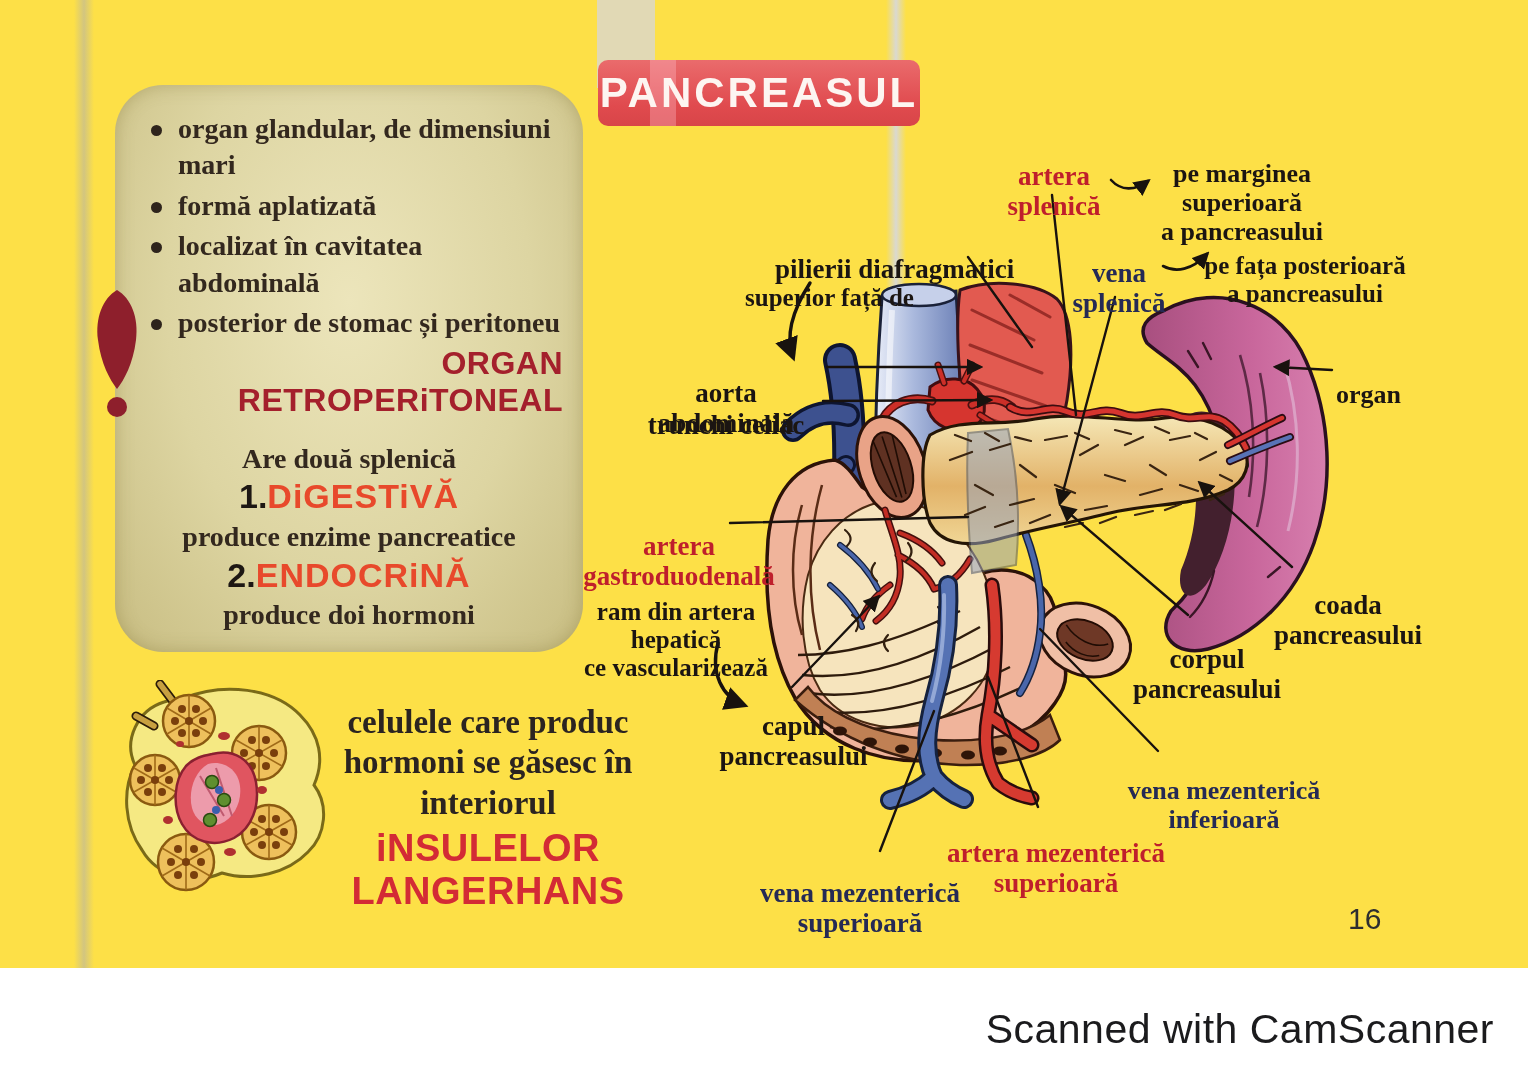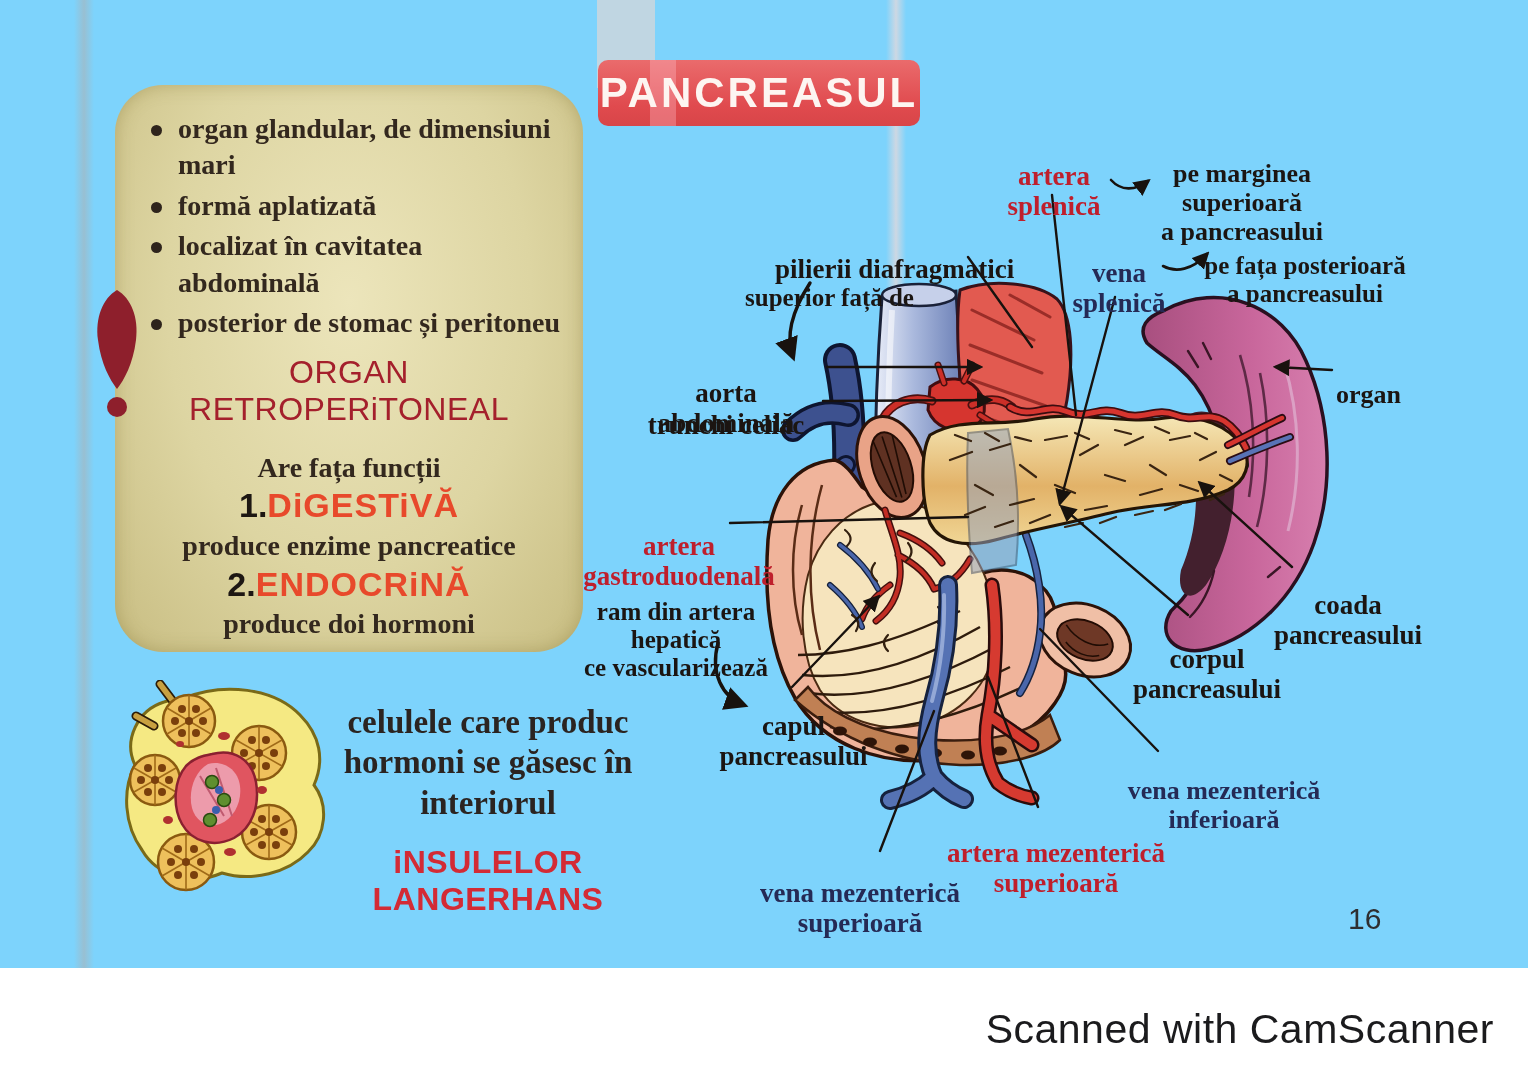--- a/index.html
+++ b/index.html
@@ -1,34 +1,34 @@
 <!DOCTYPE html>
 <html><head>
 <meta charset="utf-8">
 <style>
   html,body{margin:0;padding:0;background:#ffffff;}
-  .page{position:relative;width:1528px;height:1080px;background:#7dd3fc;overflow:hidden;
+  .page{position:relative;width:1528px;height:1080px;background:#fde047;overflow:hidden;
         font-family:"Liberation Serif",serif;}
   
   .ledge{position:absolute;left:74px;top:0;width:20px;height:1080px;
          background:linear-gradient(90deg,rgba(190,190,190,0),rgba(175,175,175,.55) 50%,rgba(190,190,190,0));}
   .gband{position:absolute;left:597px;top:0;width:58px;height:88px;background:#d7d7da;opacity:.75;}
   .fold{position:absolute;left:886px;top:0;width:20px;height:300px;
         background:linear-gradient(90deg,rgba(220,221,228,0),rgba(214,216,224,.9) 50%,rgba(220,221,228,0));}
   .botwhite{position:absolute;left:0;top:968px;width:1528px;height:112px;background:#ffffff;}
 
   
   .notes-box{position:absolute;left:115px;top:85px;width:468px;height:567px;border-radius:48px;
      background:radial-gradient(ellipse at 50% 38%,#ece5bb 0%,#ddd5a2 55%,#c8bd82 100%);
      box-shadow:inset 0 0 18px rgba(120,105,40,.35);padding:26px 20px 0 20px;box-sizing:border-box;}
   .brow{display:flex;margin-bottom:4px;}
   .bdot{width:11px;height:11px;border-radius:50%;background:#2e241c;margin:14px 16px 0 16px;flex:none;}
   .btxt{font-size:28px;font-weight:bold;color:#33281e;line-height:1.3;white-space:pre-line;}
-  .warn{margin-top:13px;text-align:center;font-family:"Liberation Sans",sans-serif;
-        font-size:32px;font-weight:normal;color:#a4202c;letter-spacing:.5px;}
+  .warn{margin-top:4px;text-align:right;font-family:"Liberation Sans",sans-serif;
+        font-size:32px;font-weight:bold;color:#a4202c;letter-spacing:.5px;}
   .fnsec{text-align:center;margin-top:24px;}
   .fnintro{font-size:28px;font-weight:bold;color:#33281e;}
   .fnline{font-size:34px;line-height:1.25;}
   .fnnum{font-family:"Liberation Sans",sans-serif;font-weight:bold;color:#1d1713;}
   .fnname{font-family:"Liberation Sans",sans-serif;font-weight:bold;color:#e8492b;letter-spacing:1px;}
   .fndesc{font-size:28px;font-weight:bold;color:#33281e;line-height:1.25;}
   .bang{position:absolute;left:90px;top:288px;}
 
   
   .title-box{position:absolute;left:598px;top:60px;width:322px;height:66px;
@@ -40,21 +40,21 @@
      color:#fdf5f1;letter-spacing:3px;position:relative;}
 
   
   .dl{position:absolute;font-weight:bold;color:#1b1512;line-height:1.12;white-space:pre-line;font-size:26px;margin-top:28px;}
   .red{color:#bf1f2c;} .navy{color:#252a55;} .ctr{text-align:center;} .rt{text-align:center;}
   .thin{font-weight:bold;font-size:25px;}
 
   
   .cellcap{position:absolute;left:318px;top:702px;width:340px;text-align:center;}
   .cellcap .l1{font-size:33px;font-weight:bold;color:#2b2421;line-height:1.22;white-space:pre-line;}
-  .cellcap .l2{margin-top:21px;font-family:"Liberation Sans",sans-serif;font-size:32px;font-weight:bold;
+  .cellcap .l2{margin-top:4px;font-family:"Liberation Sans",sans-serif;font-size:38px;font-weight:bold;
                color:#d32b35;letter-spacing:.5px;}
 
   .pagenum{position:absolute;left:1348px;top:902px;font-family:"Liberation Sans",sans-serif;
            font-size:30px;color:#2e2e30;}
   .watermark{position:absolute;right:34px;top:1006px;font-family:"Liberation Sans",sans-serif;
            font-size:41px;color:#1b1b1d;letter-spacing:.5px;}
   svg{display:block;}
   .abs{position:absolute;}
 </style>
 </head>
@@ -81,21 +81,21 @@
       <span class="bdot"></span>
       <span class="btxt">localizat în cavitatea
 abdominală</span>
     </div>
     <div class="brow">
       <span class="bdot"></span>
       <span class="btxt"><span style="font-weight:bold">posterior</span><span> de stomac și peritoneu</span></span>
     </div>
     <div class="warn">ORGAN RETROPERiTONEAL</div>
     <div class="fnsec">
-      <div class="fnintro">Are fața funcții</div>
+      <div class="fnintro">Are două splenică</div>
       <div class="fnline"><span class="fnnum">1.</span><span class="fnname">DiGESTiVĂ</span></div>
       <div class="fndesc">produce enzime pancreatice</div>
       <div class="fnline"><span class="fnnum">2.</span><span class="fnname">ENDOCRiNĂ</span></div>
       <div class="fndesc">produce doi hormoni</div>
     </div>
   </div>
 
   <svg class="bang" width="54" height="132" viewBox="0 0 54 132">
     <path d="M27,2 C41,10 49,30 46,52 C43,76 34,92 27,101 C20,92 11,76 8,52 C5,30 13,10 27,2 Z" fill="#8e1f2c"></path>
     <circle cx="27" cy="119" r="10" fill="#8e1f2c"></circle>

